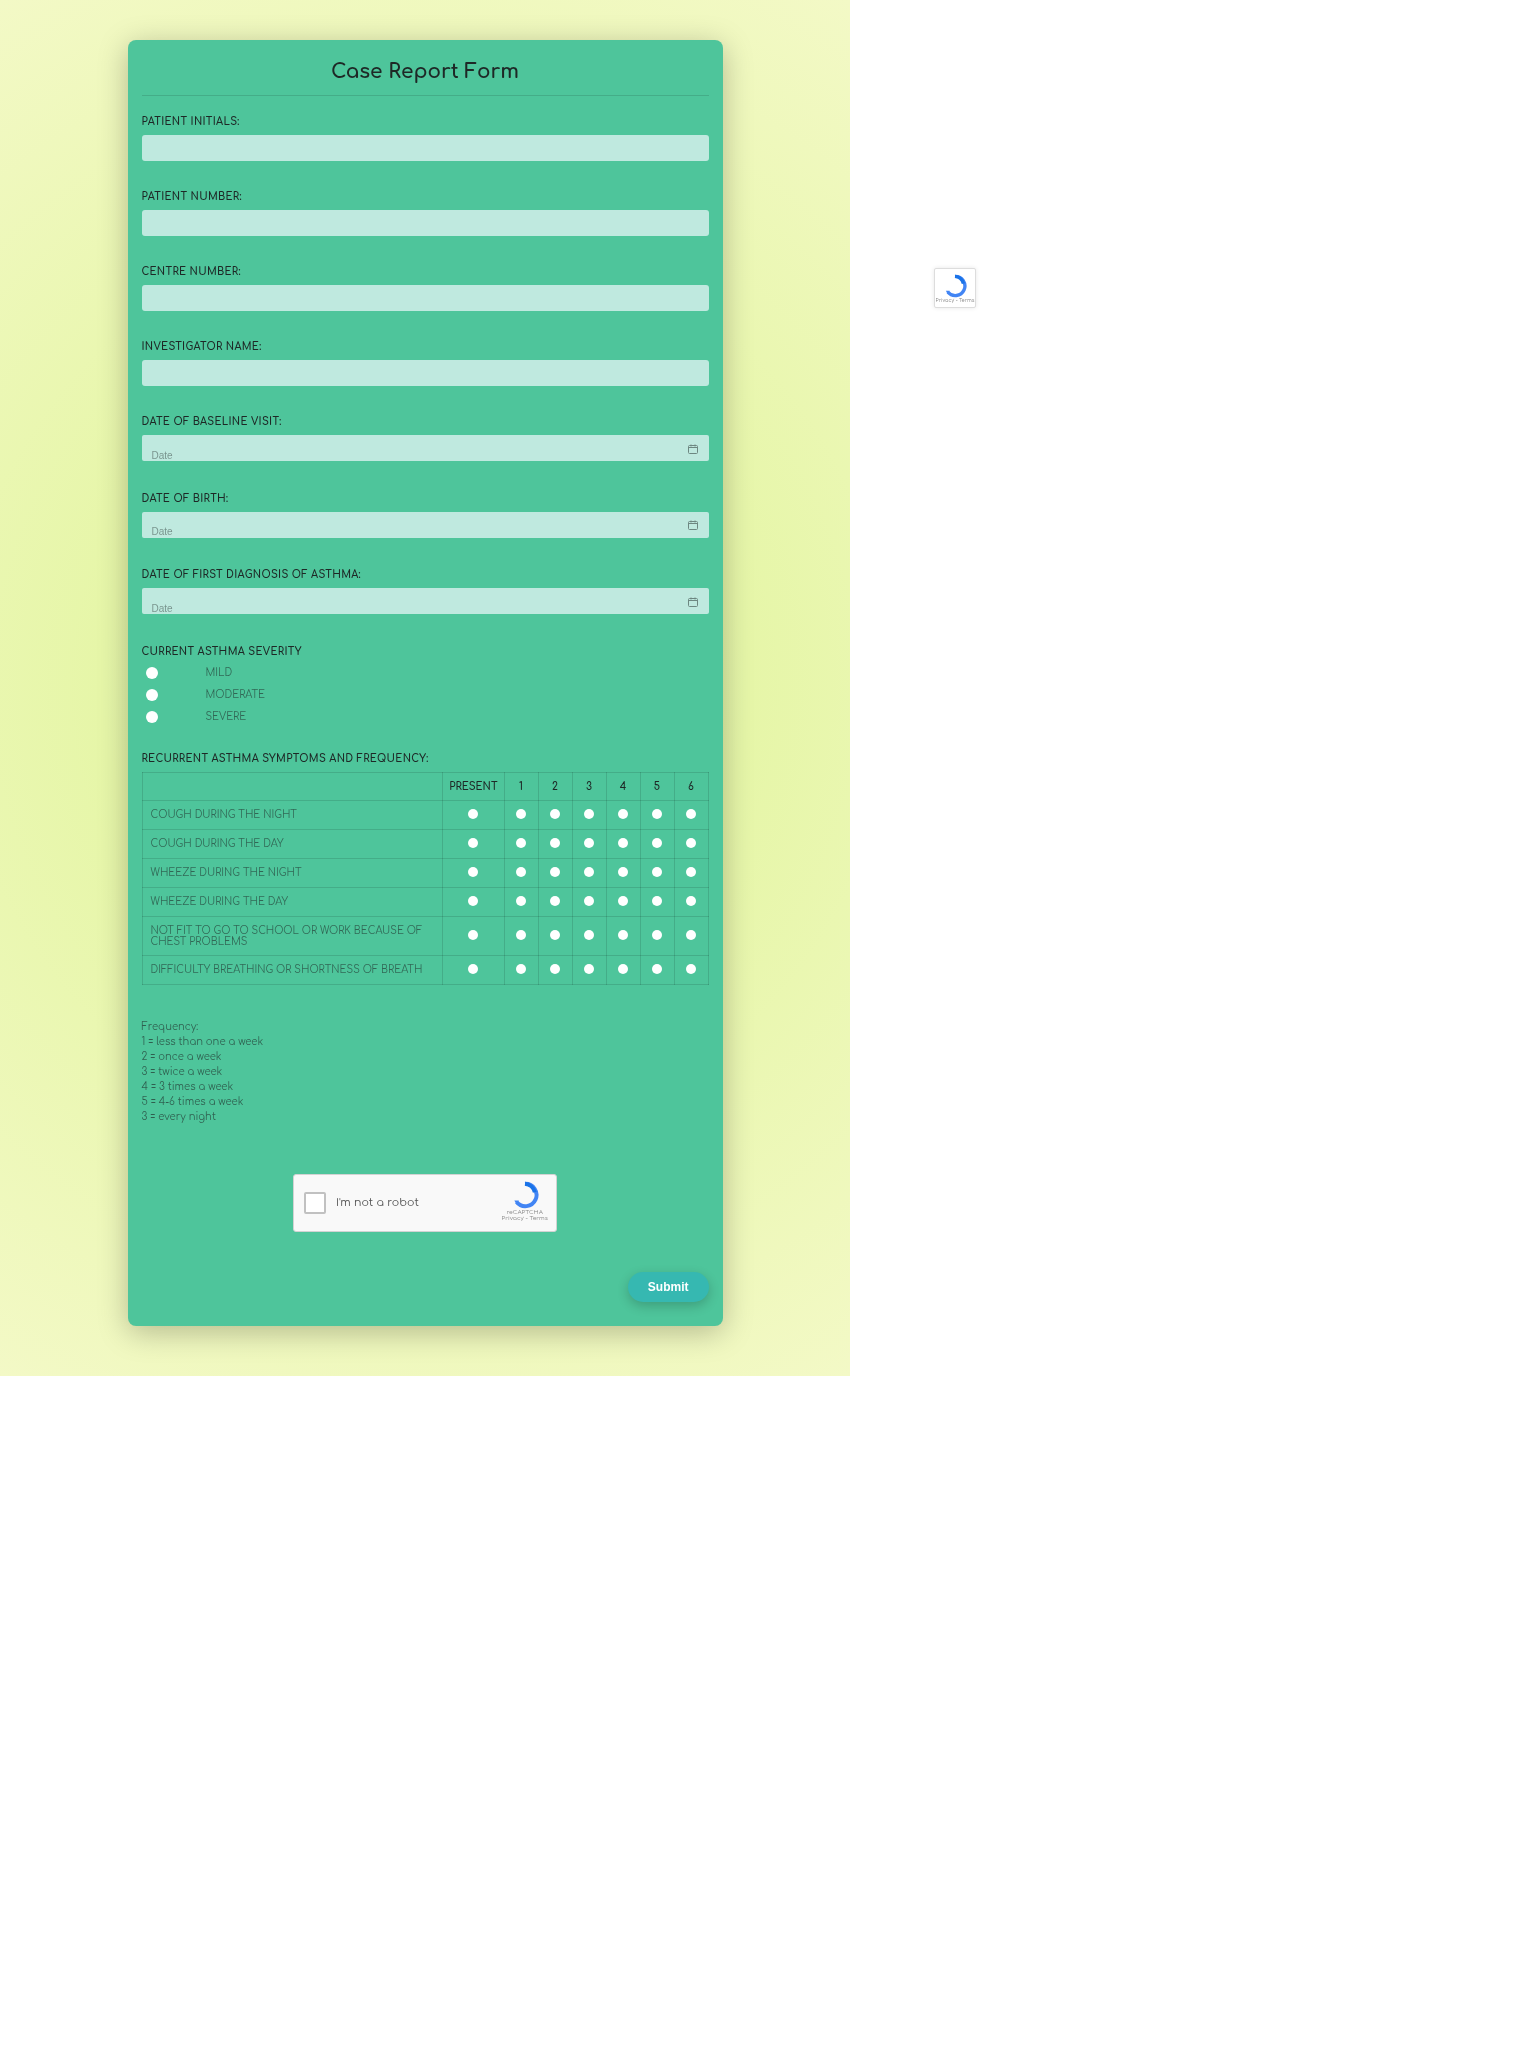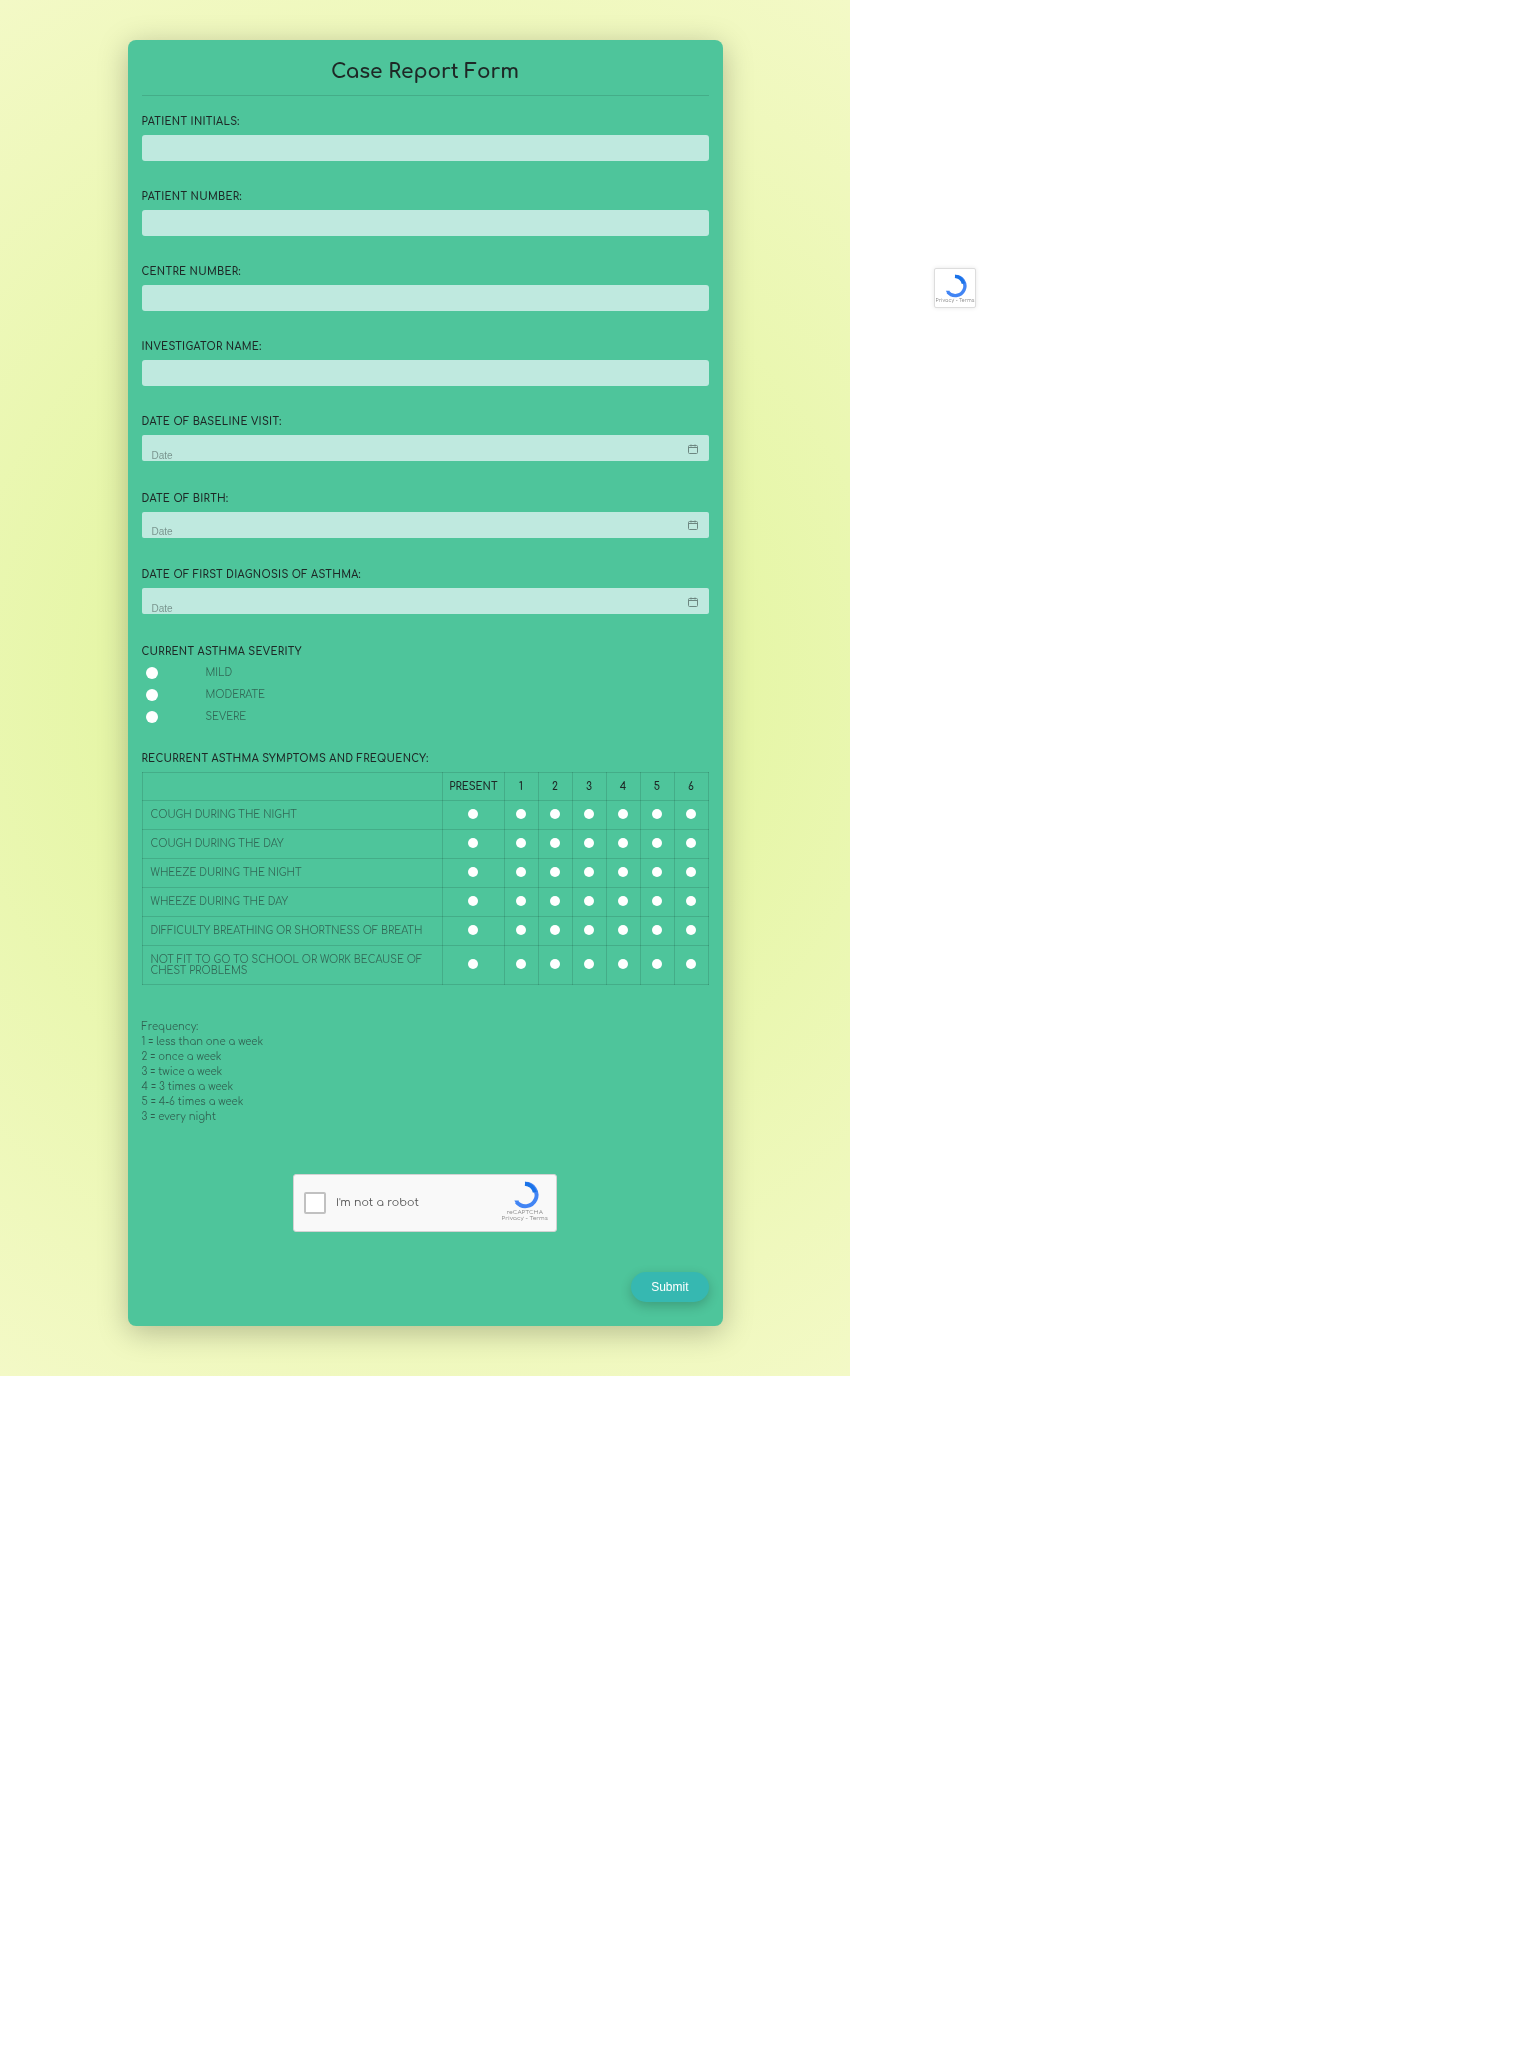--- a/index.html
+++ b/index.html
@@ -167,21 +167,21 @@
     }
     .captcha-right svg { width: 28px; height: 28px; display:block; margin:0 auto; }
     .submit-row { text-align: right; }
     .submit-btn {
       background: #36b8b1;
       color: #fff;
       border: none;
       border-radius: 18px;
       padding: 8px 20px;
       font-size: 12px;
-      font-weight: 400;
+      font-weight: 700;
       cursor: pointer;
       box-shadow: 0 4px 12px rgba(0,0,0,0.2);
       text-align: center;
     }
     .recaptcha-badge {
       position: absolute;
       right: -126px;
       top: 268px;
       width: 42px;
       height: 40px;
@@ -332,31 +332,31 @@
               <td class="row-label">WHEEZE DURING THE DAY</td>
               <td class="col-present"><span class="table-radio"></span></td>
               <td class="col-center"><span class="table-radio"></span></td>
               <td class="col-center"><span class="table-radio"></span></td>
               <td class="col-center"><span class="table-radio"></span></td>
               <td class="col-center"><span class="table-radio"></span></td>
               <td class="col-center"><span class="table-radio"></span></td>
               <td class="col-center"><span class="table-radio"></span></td>
             </tr>
             <tr>
+              <td class="row-label">NOT FIT TO GO TO SCHOOL OR WORK BECAUSE OF CHEST PROBLEMS</td>
+              <td class="col-present"><span class="table-radio"></span></td>
+              <td class="col-center"><span class="table-radio"></span></td>
+              <td class="col-center"><span class="table-radio"></span></td>
+              <td class="col-center"><span class="table-radio"></span></td>
+              <td class="col-center"><span class="table-radio"></span></td>
+              <td class="col-center"><span class="table-radio"></span></td>
+              <td class="col-center"><span class="table-radio"></span></td>
+            </tr>
+            <tr>
               <td class="row-label">DIFFICULTY BREATHING OR SHORTNESS OF BREATH</td>
-              <td class="col-present"><span class="table-radio"></span></td>
-              <td class="col-center"><span class="table-radio"></span></td>
-              <td class="col-center"><span class="table-radio"></span></td>
-              <td class="col-center"><span class="table-radio"></span></td>
-              <td class="col-center"><span class="table-radio"></span></td>
-              <td class="col-center"><span class="table-radio"></span></td>
-              <td class="col-center"><span class="table-radio"></span></td>
-            </tr>
-            <tr>
-              <td class="row-label">NOT FIT TO GO TO SCHOOL OR WORK BECAUSE OF CHEST PROBLEMS</td>
               <td class="col-present"><span class="table-radio"></span></td>
               <td class="col-center"><span class="table-radio"></span></td>
               <td class="col-center"><span class="table-radio"></span></td>
               <td class="col-center"><span class="table-radio"></span></td>
               <td class="col-center"><span class="table-radio"></span></td>
               <td class="col-center"><span class="table-radio"></span></td>
               <td class="col-center"><span class="table-radio"></span></td>
             </tr>
           </tbody>
       </table>

